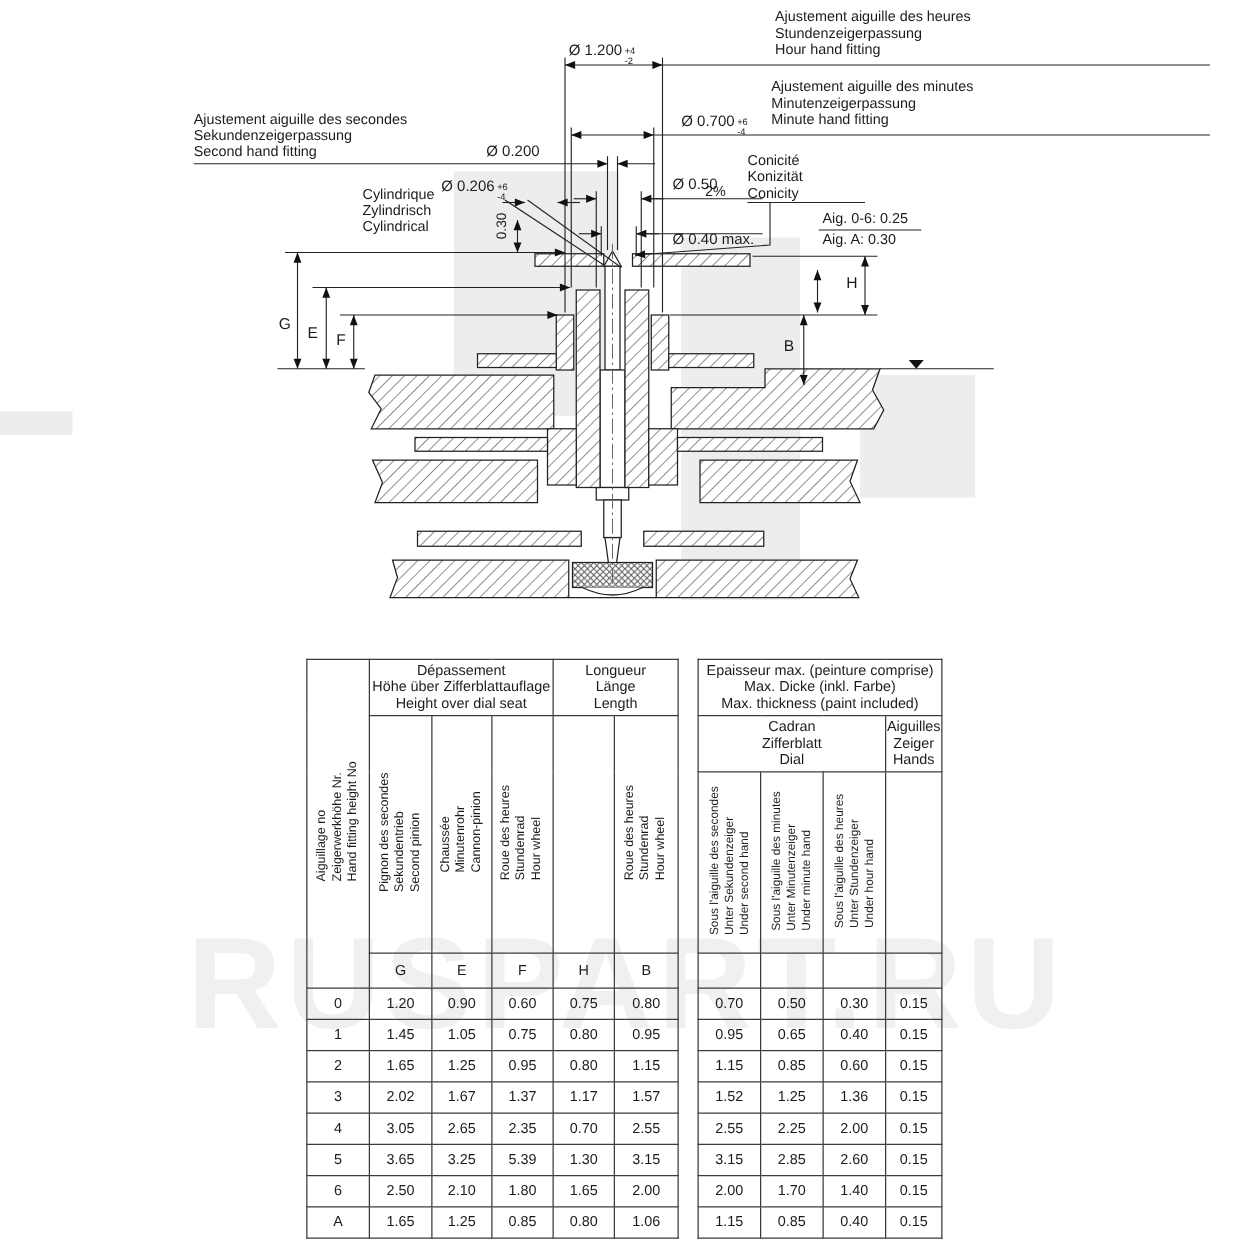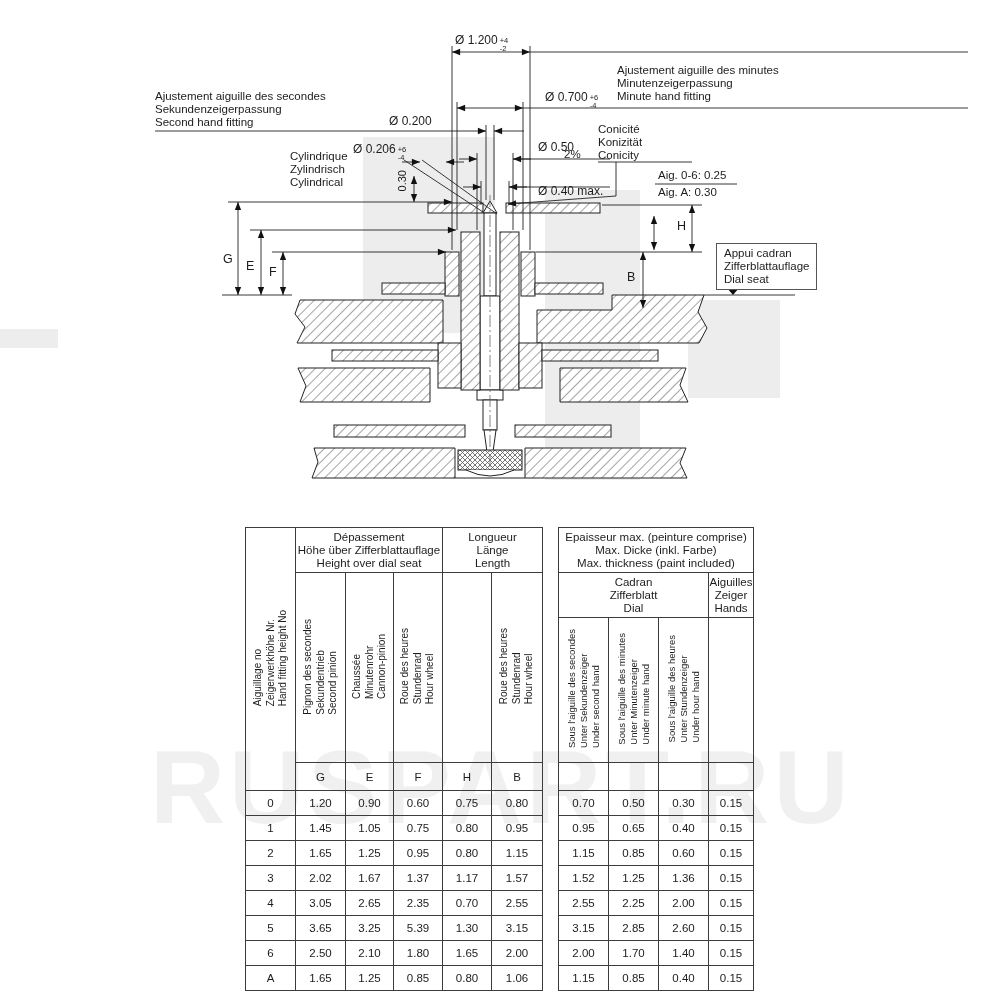--- a/index.html
+++ b/index.html
@@ -157,38 +157,38 @@
       <line x1="238" y1="202" x2="238" y2="295" marker-start="url(#ar)" marker-end="url(#ar)"></line>
       <line x1="261" y1="230" x2="261" y2="295" marker-start="url(#ar)" marker-end="url(#ar)"></line>
       <line x1="283" y1="252" x2="283" y2="295" marker-start="url(#ar)" marker-end="url(#ar)"></line>
       <line x1="222" y1="295" x2="292" y2="295"></line>
 
       <line x1="704" y1="295" x2="795" y2="295"></line>
       <path d="M727,288 L739,288 L733,295 Z" fill="#111" stroke="none"></path>
     </g>
   </svg>
 
+  <div class="lbl" style="left:620px;top:8px;">Ajustement  aiguille des heures
+Stundenzeigerpassung
+Hour hand fitting</div>
   <div class="lbl" style="left:155px;top:90px;">Ajustement aiguille des secondes
 Sekundenzeigerpassung
 Second hand fitting</div>
   <div class="lbl" style="left:617px;top:64px;">Ajustement aiguille des minutes
 Minutenzeigerpassung
 Minute hand fitting</div>
   <div class="lbl" style="left:290px;top:150px;">Cylindrique
 Zylindrisch
 Cylindrical</div>
   <div class="lbl" style="left:598px;top:123px;">Conicité
 Konizität
 Conicity</div>
   <div class="lbl" style="left:564px;top:148px;">2%</div>
   <div class="lbl" style="left:658px;top:169px;">Aig. 0-6: 0.25</div>
   <div class="lbl" style="left:658px;top:186px;">Aig.    A: 0.30</div>
-  <div class="lbl seatbox" style="left:716px;top:243px;">Appui cadran
-Zifferblattauflage
-Dial seat</div>
 
   <div class="lbl dimlbl" style="left:455px;top:34px;"><span>Ø 1.200</span><span class="tol">
         <span>+4</span>
         <span>-2</span>
       </span></div>
   <div class="lbl dimlbl" style="left:545px;top:91px;"><span>Ø 0.700</span><span class="tol">
         <span>+6</span>
         <span>-4</span>
       </span></div>
   <div class="lbl dimlbl" style="left:389px;top:115px;"><span>Ø 0.200</span></div>

